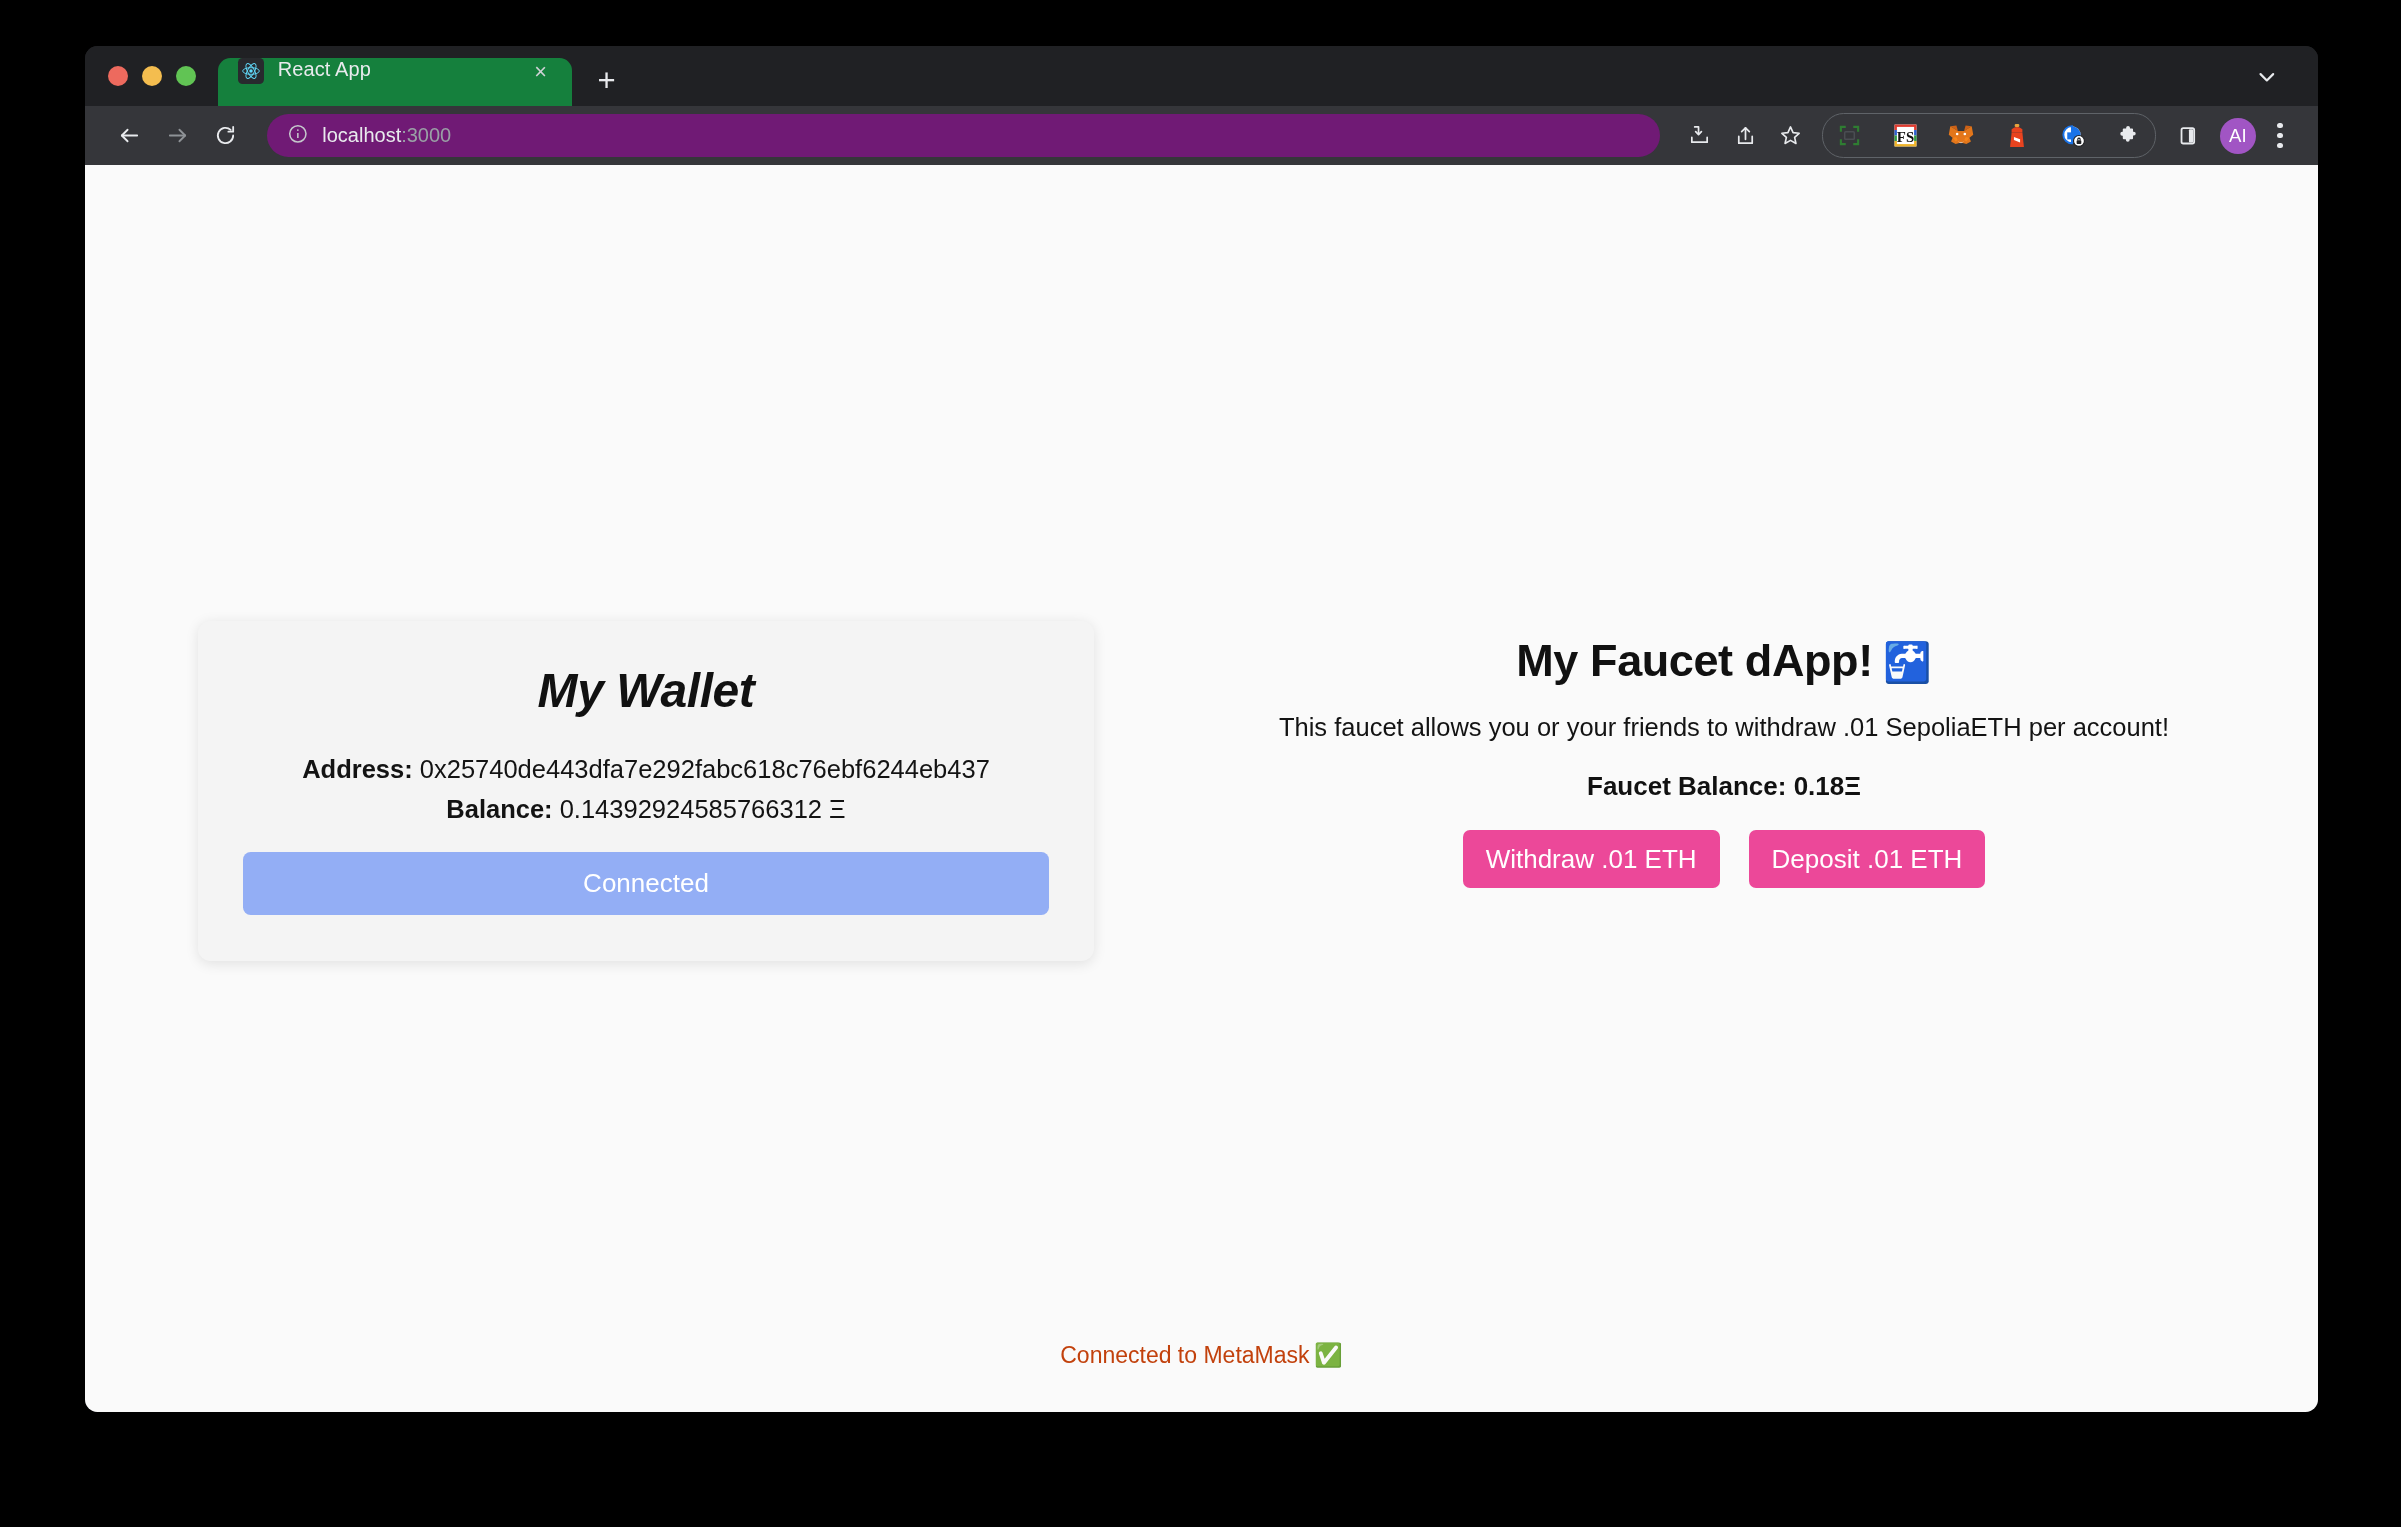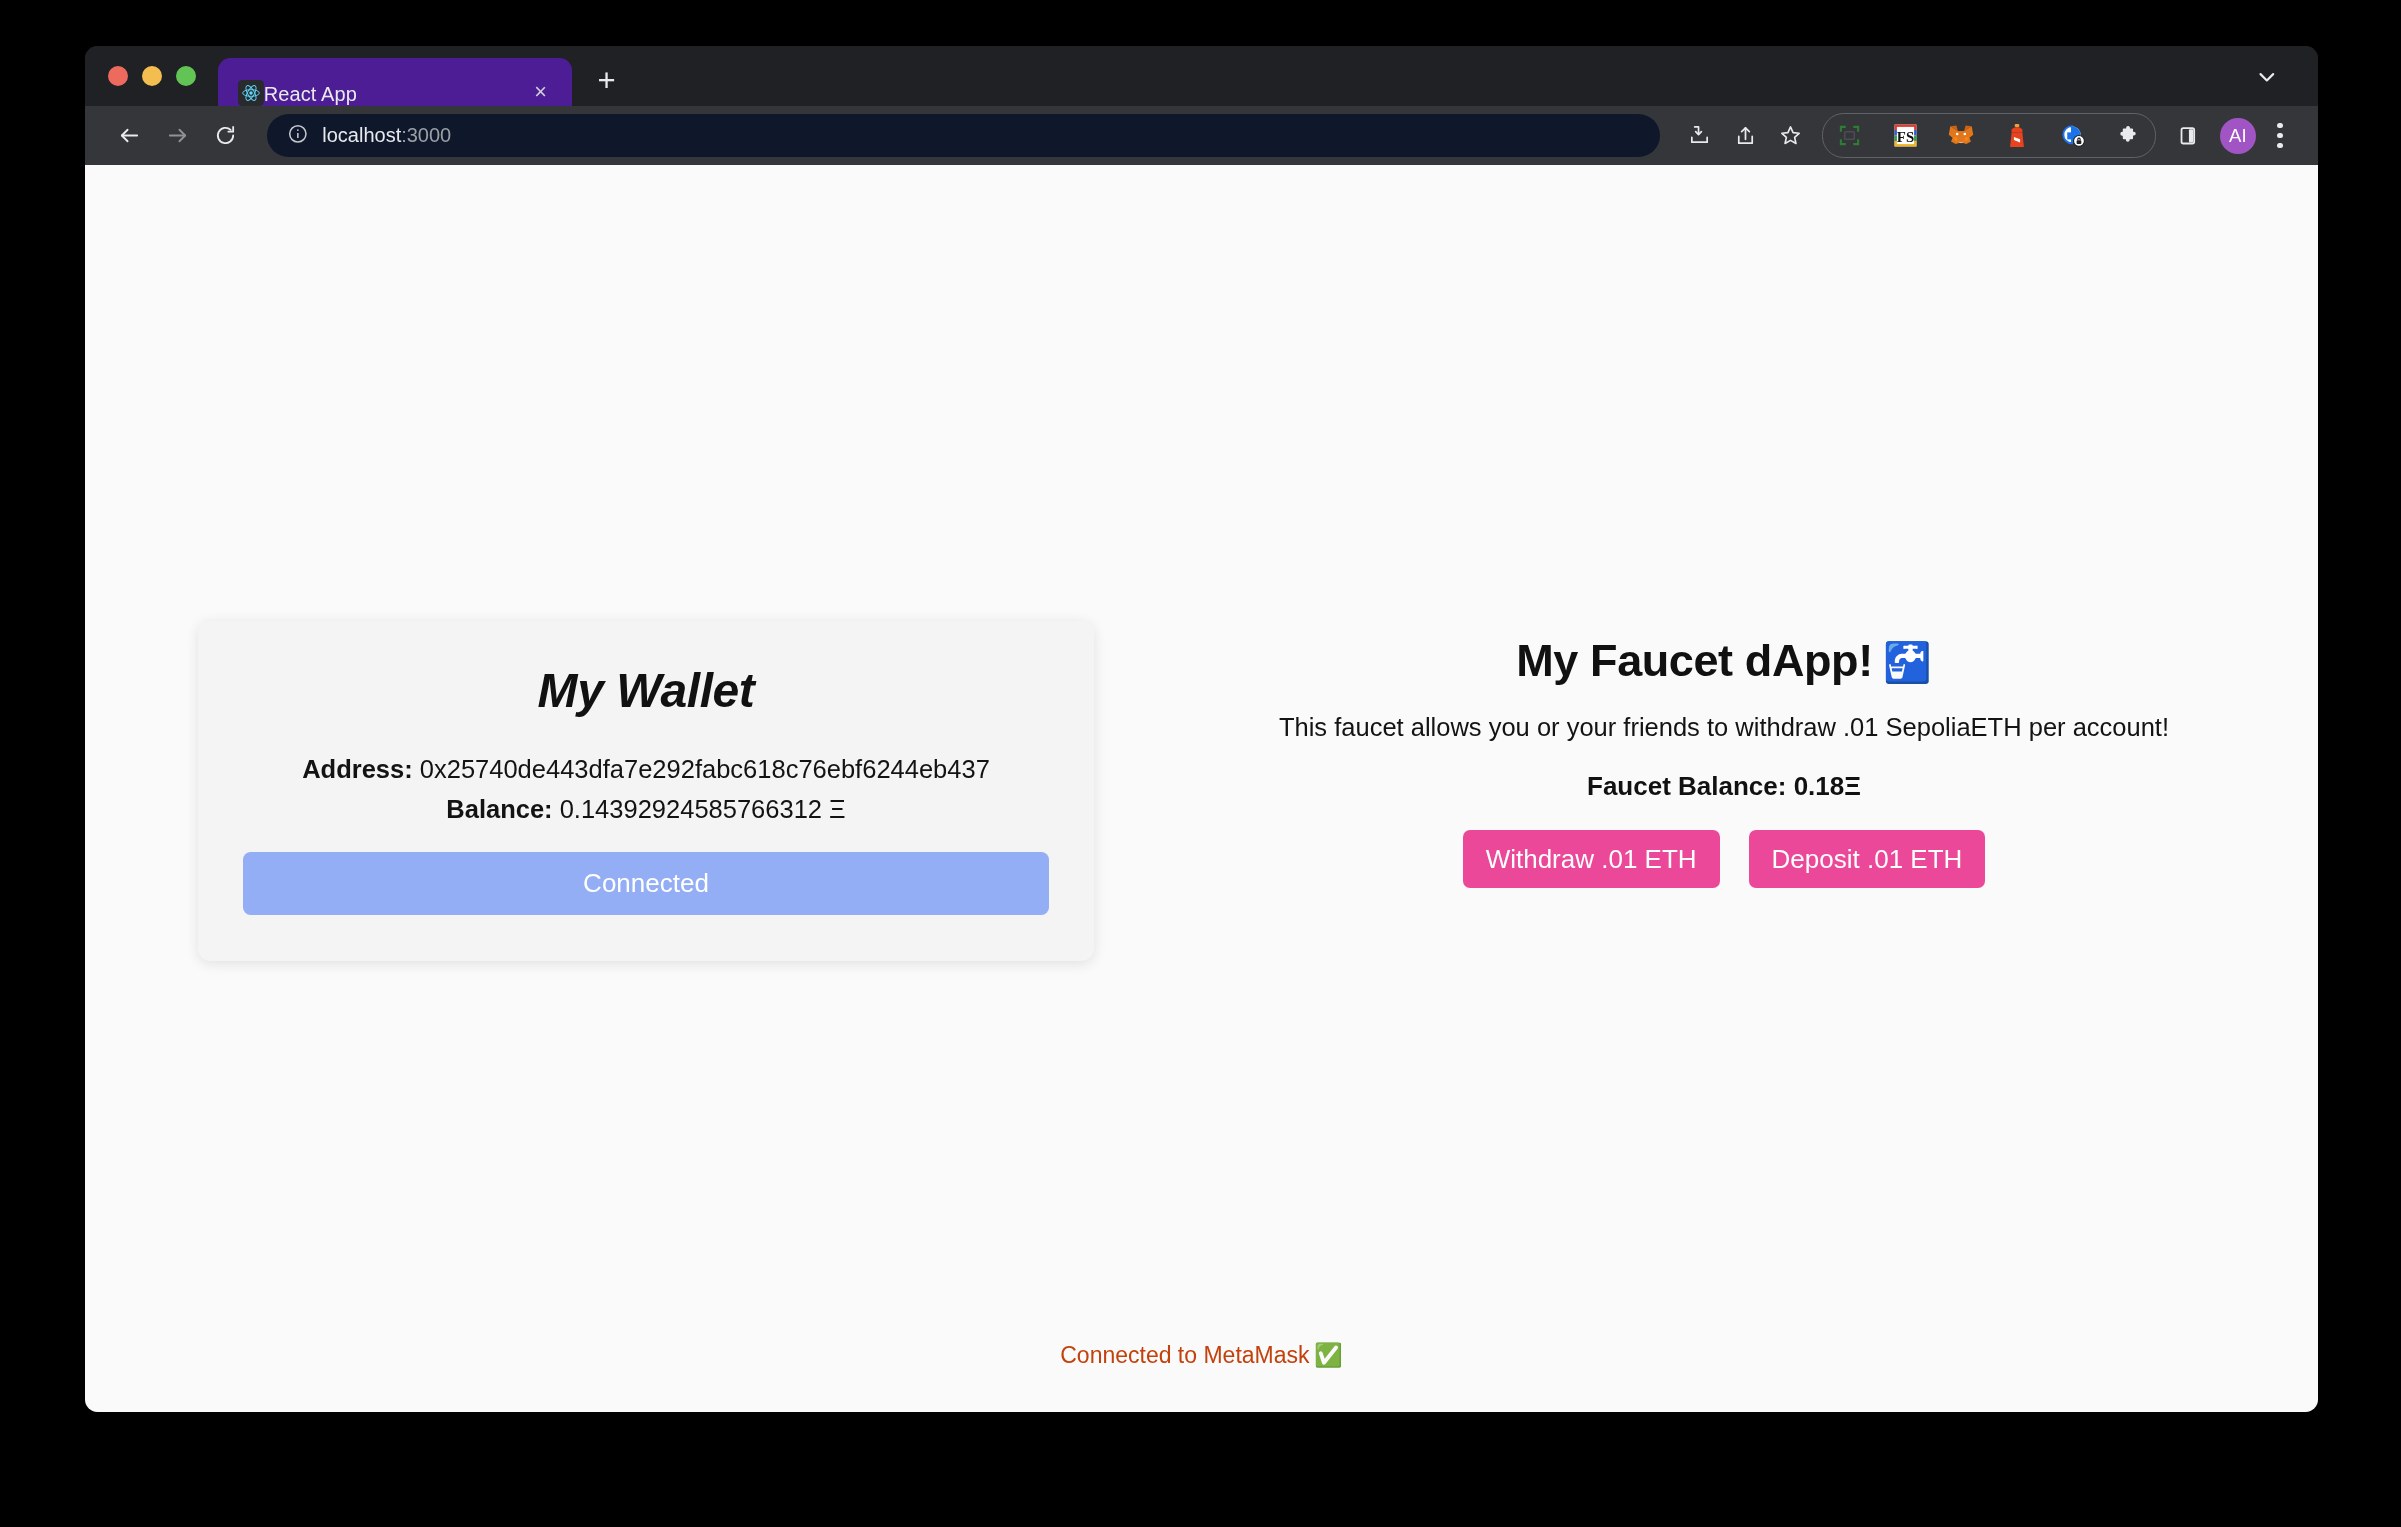--- a/index.html
+++ b/index.html
@@ -31,24 +31,25 @@
     flex:0 0 auto;
   }
   .traffic-lights{ display:flex; align-items:center; gap:14px; padding-bottom:20px; margin-right:21.7px; }
   .light{ width:20px; height:20px; border-radius:50%; }
   .light.red{ background:#ed6a5e; }
   .light.yellow{ background:#f4bd4f; }
   .light.green{ background:#61c454; }
 
   .tab{
     width:354px; height:48px;
-    background:#4c1d95;
+    background:#15803d;
     border-radius:12.4px 12.4px 0 0;
-    display:flex; align-items:flex-end;
+    display:flex; align-items:flex-start;
     padding:0 17px 0 20px;
+    gap:14px;
     position:relative;
   }
   .tab-favicon{ width:26px; height:26px; border-radius:4.6px; background:#282a2e; display:flex; align-items:center; justify-content:center; flex:0 0 auto;}
   .tab-title{
     color:#e8eaed; font-size:20px; letter-spacing:0.1px;
     white-space:nowrap; overflow:hidden; text-overflow:ellipsis;
     flex:1;
   }
   .tab-close{
     width:28px; height:28px; flex:0 0 auto;
@@ -77,21 +78,21 @@
   .nav-btn{
     width:42px; height:42px; border-radius:50%;
     display:flex; align-items:center; justify-content:center;
     color:#e8eaed;
     flex:0 0 auto;
   }
   .omnibox{
     flex:1;
     height:43px;
     margin-left:14px; margin-right:12.4px;
-    background:#0f172a;
+    background:#701a75;
     border-radius:21.7px;
     display:flex; align-items:center;
     padding:0 20px;
     gap:14px;
     min-width:0;
   }
   .omnibox-url{ color:#e8eaed; font-size:20px; white-space:nowrap; }
   .omnibox-url .dim{ color:#9aa0a6; }
 
   .toolbar-right{ display:flex; align-items:center; gap:3.1px; flex:0 0 auto; }

